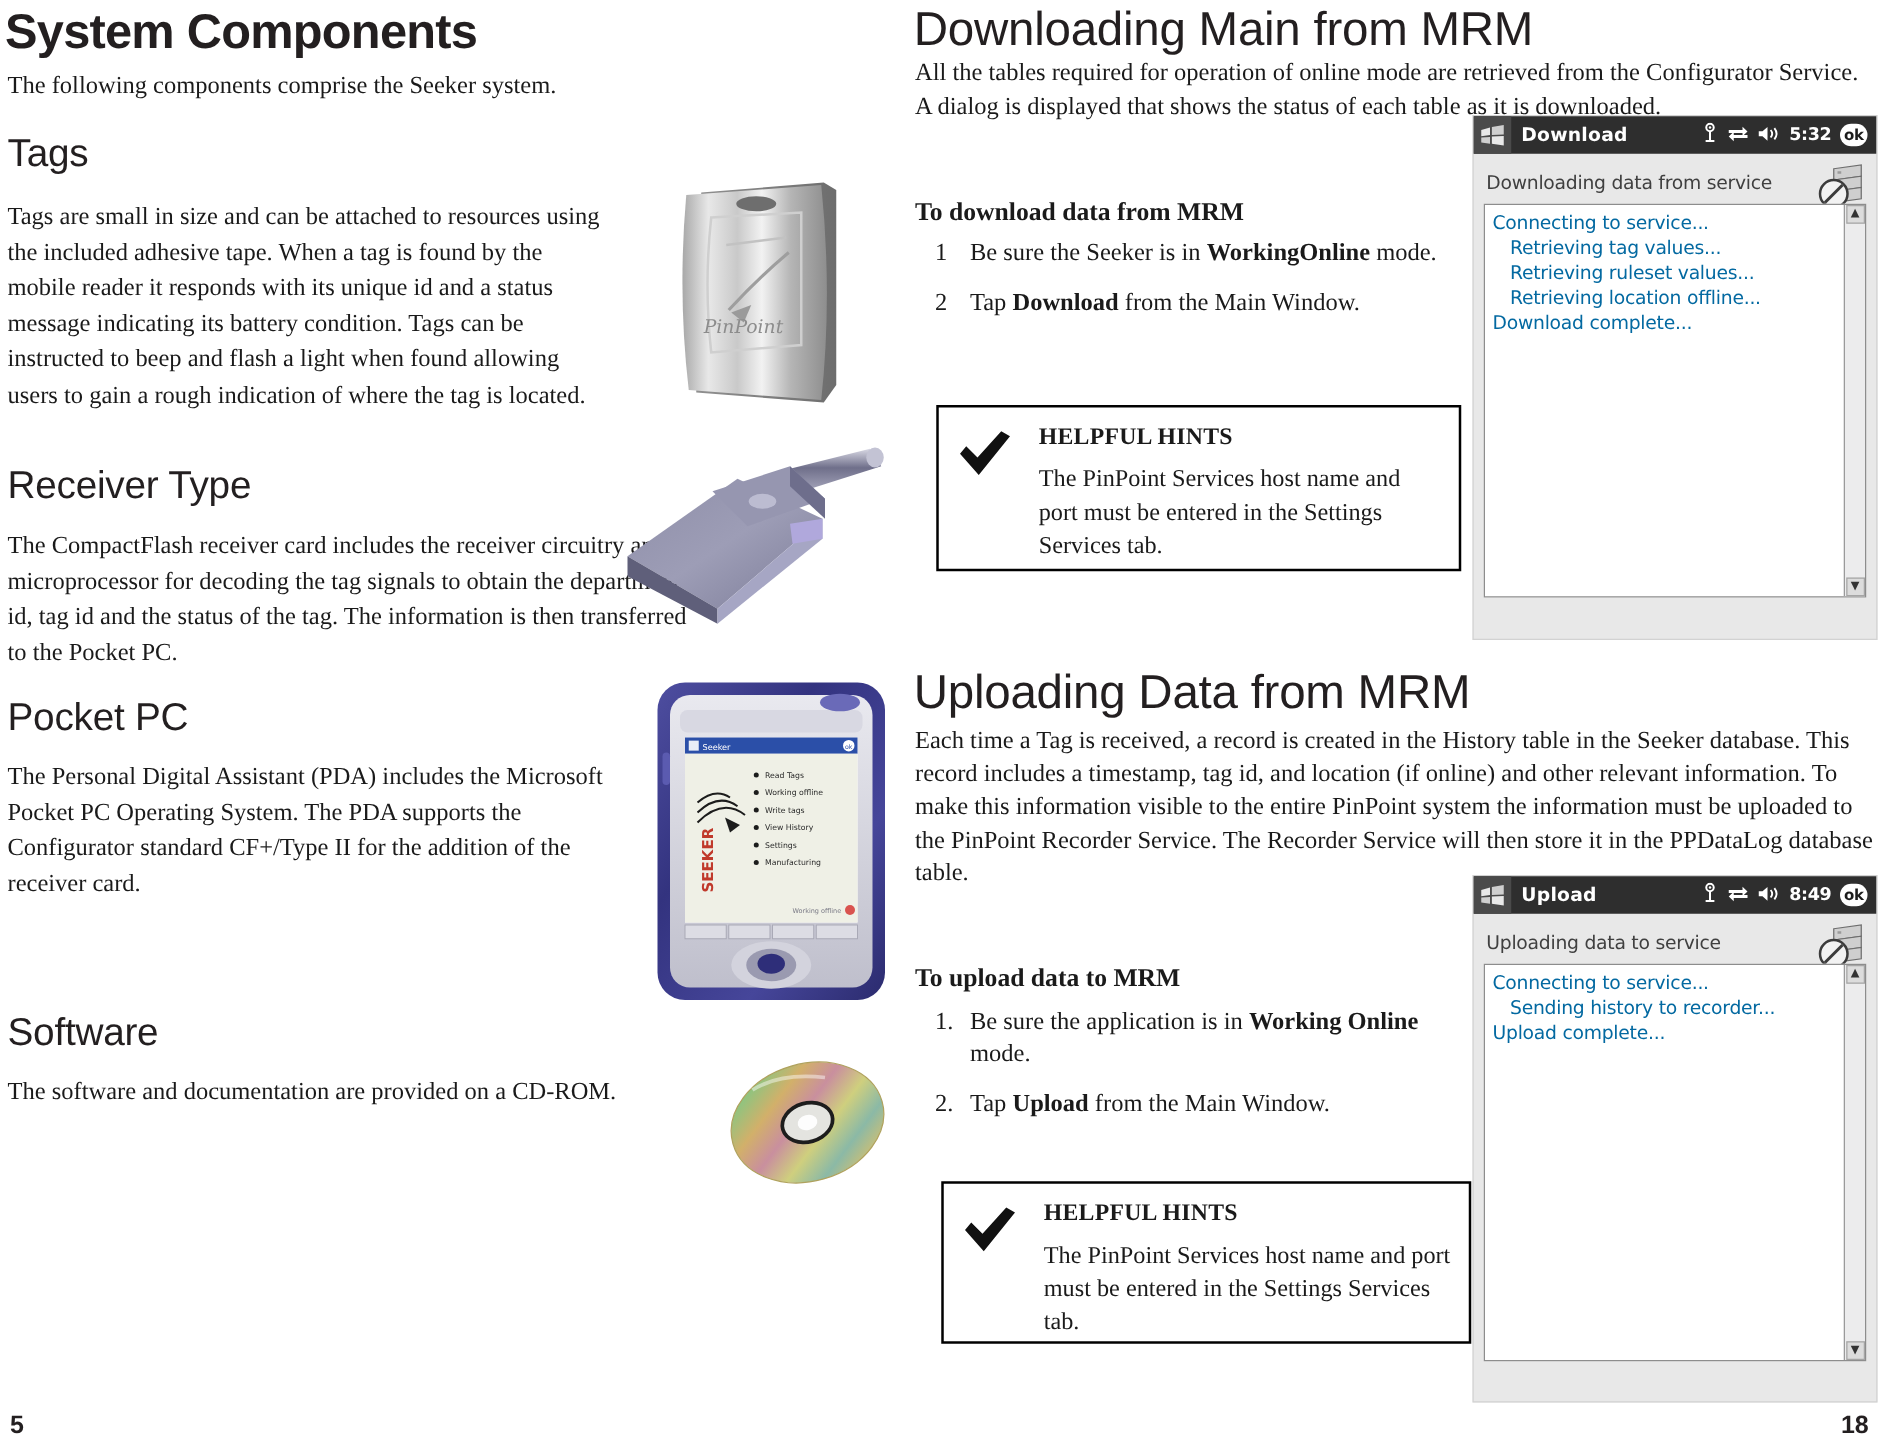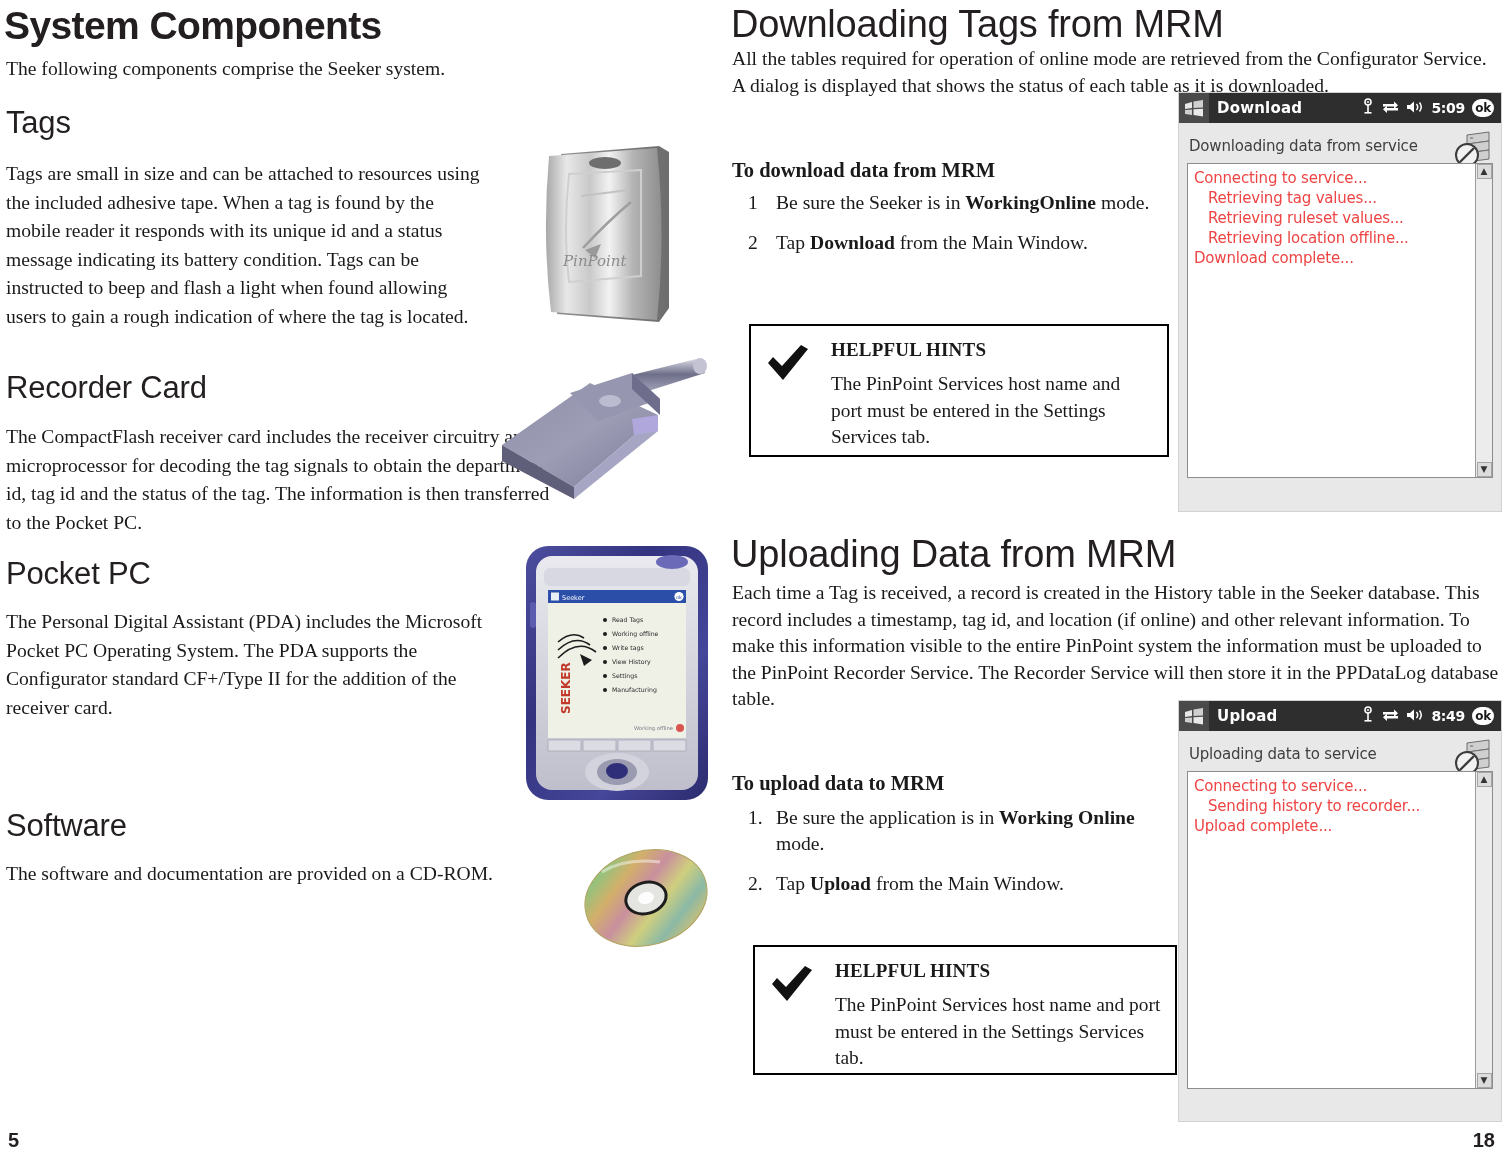--- a/index.html
+++ b/index.html
@@ -191,21 +191,21 @@
   .ppc-listbox {
     background: #fff;
     border: 1px solid #8d8d8d;
     position: relative;
     overflow: hidden;
   }
   .ppc-list {
     padding: 4px 6px;
     font-size: 15px;
     line-height: 20px;
-    color: #ef4444;
+    color: #0369a1;
     letter-spacing: -0.2px;
   }
   .ppc-list .indent { padding-left: 14px; }
   .ppc-scroll {
     position: absolute;
     right: 0; top: 0; bottom: 0;
     width: 17px;
     background: #ececed;
     border-left: 1px solid #9a9a9a;
     display: flex;
@@ -260,21 +260,21 @@
         <path d="M40 20 Q33 100 42 176 L148 184 Q157 100 148 12 Z" fill="url(#tagGrad)"></path>
         <path d="M60 38 L132 34 L132 140 L60 146 Q54 92 60 38 Z" fill="none" stroke="#cfcfcf" stroke-width="2"></path>
         <ellipse cx="96" cy="27" rx="16" ry="6" fill="#6e6e6e"></ellipse>
         <path d="M72 60 L120 54" stroke="#c2c2c2" stroke-width="2" fill="none"></path>
         <path d="M74 112 Q98 86 122 66" stroke="#9e9e9e" stroke-width="2.5" fill="none"></path>
         <path d="M76 114 L92 108 L86 122 Z" fill="#9a9a9a"></path>
         <text x="54" y="130" font-family="DejaVu Serif, serif" font-size="15" font-style="italic" fill="#8c8c8c">PinPoint</text>
       </svg>
     </div>
 
-    <h2 class="sec-head" style="position:absolute; left:2px; top:370px;">Recorder Card</h2>
+    <h2 class="sec-head" style="position:absolute; left:2px; top:370px;">Receiver Type</h2>
 
     <p class="body" style="position:absolute; left:2px; top:423px; width:560px;">The CompactFlash receiver card includes the receiver circuitry and the microprocessor for decoding the tag signals to obtain the department id, tag id and the status of the tag. The information is then transferred to the Pocket PC.</p>
 
     <div class="prod-img" style="left:478px; top:357px; width:228px; height:148px;">
       <svg width="228" height="148" viewBox="0 0 228 148">
         <defs>
           <linearGradient id="cardTop" x1="0" y1="0" x2="1" y2="1">
             <stop offset="0%" stop-color="#8e8ea8"></stop>
             <stop offset="50%" stop-color="#9d9db6"></stop>
             <stop offset="100%" stop-color="#7c7c98"></stop>
@@ -395,21 +395,21 @@
         <ellipse cx="72" cy="62" rx="8" ry="6" fill="#fdfdfd" transform="rotate(-16 72 62)"></ellipse>
         <path d="M28 36 Q50 22 86 26" stroke="#ffffff" stroke-width="3" fill="none" opacity="0.45"></path>
       </svg>
     </div>
 
     <div class="pageno left">5</div>
   </div>
 
   <div class="col-right">
 
-    <h2 class="sec-head right-title" style="position:absolute; left:0px; top:2px;">Downloading Tags from MRM</h2>
+    <h2 class="sec-head right-title" style="position:absolute; left:0px; top:2px;">Downloading Main from MRM</h2>
 
     <p class="body tight" style="position:absolute; left:1px; top:46px; width:768px;">All the tables required for operation of online mode are retrieved from the Configurator Service.  A dialog is displayed that shows the status of each table as it is downloaded.</p>
 
     <div class="sub-bold" style="position:absolute; left:1px; top:157px;">To download data from MRM</div>
 
     <ul class="steps" style="position:absolute; left:1px; top:190px; width:440px;">
       <li class="step">
         <span class="step-num">1</span>
         <span class="step-txt"><span>Be sure the Seeker is in </span><b>WorkingOnline</b><span> mode.</span></span>
       </li>
@@ -457,21 +457,21 @@
               <path d="M16 10 L5 10 L5 7.4 L1 11.2 L5 15 L5 12.4 L16 12.4 Z" fill="#fff" transform="translate(0,-2)"></path>
             </svg>
           </span>
           <span>
             <svg width="18" height="14" viewBox="0 0 18 14">
               <path d="M1 5 L4 5 L8 1.5 L8 12.5 L4 9 L1 9 Z" fill="#fff"></path>
               <path d="M10.5 4 Q13 7 10.5 10" stroke="#fff" stroke-width="1.5" fill="none"></path>
               <path d="M13.5 2.5 Q17 7 13.5 11.5" stroke="#fff" stroke-width="1.5" fill="none"></path>
             </svg>
           </span>
-          <span class="ppc-time">5:09</span>
+          <span class="ppc-time">5:32</span>
           <span class="ppc-ok">ok</span>
         </div>
       </div>
       <div class="ppc-client">
         <div class="ppc-caption">Downloading data from service</div>
         <div class="ppc-serv-icon">
           <svg width="40" height="40" viewBox="0 0 40 40">
             <g fill="#cfcfcf" stroke="#6e6e6e" stroke-width="1">
               <path d="M14 6 L36 3 L36 12 L14 15 Z"></path>
               <path d="M14 15 L36 12 L36 21 L14 24 Z"></path>

